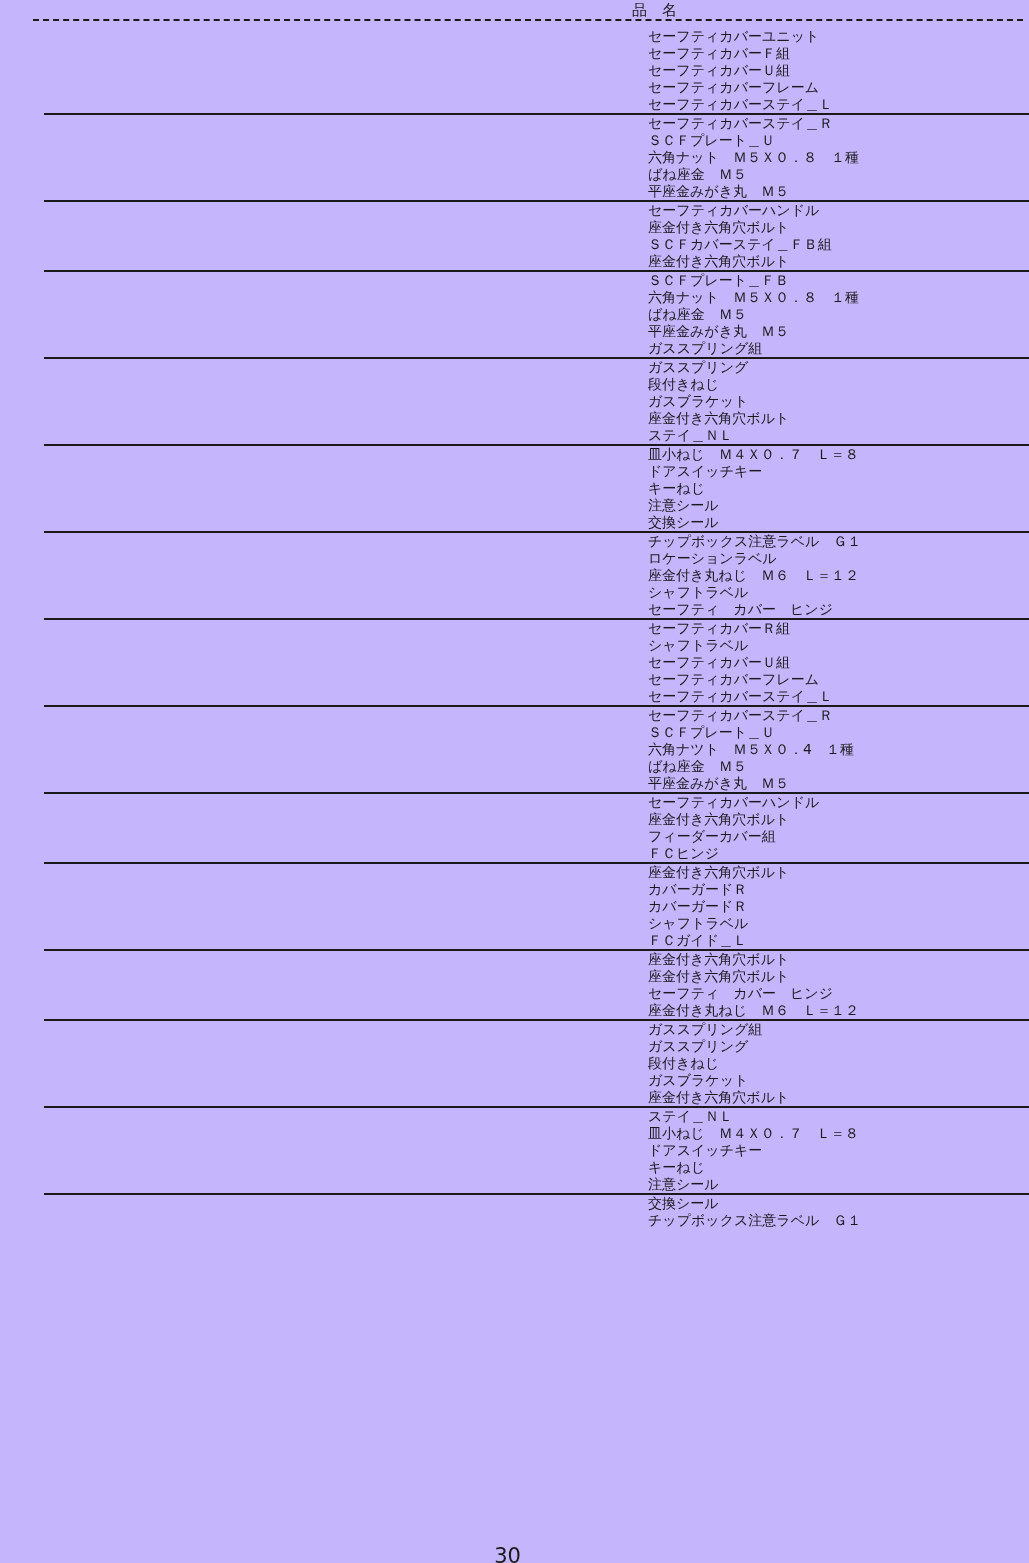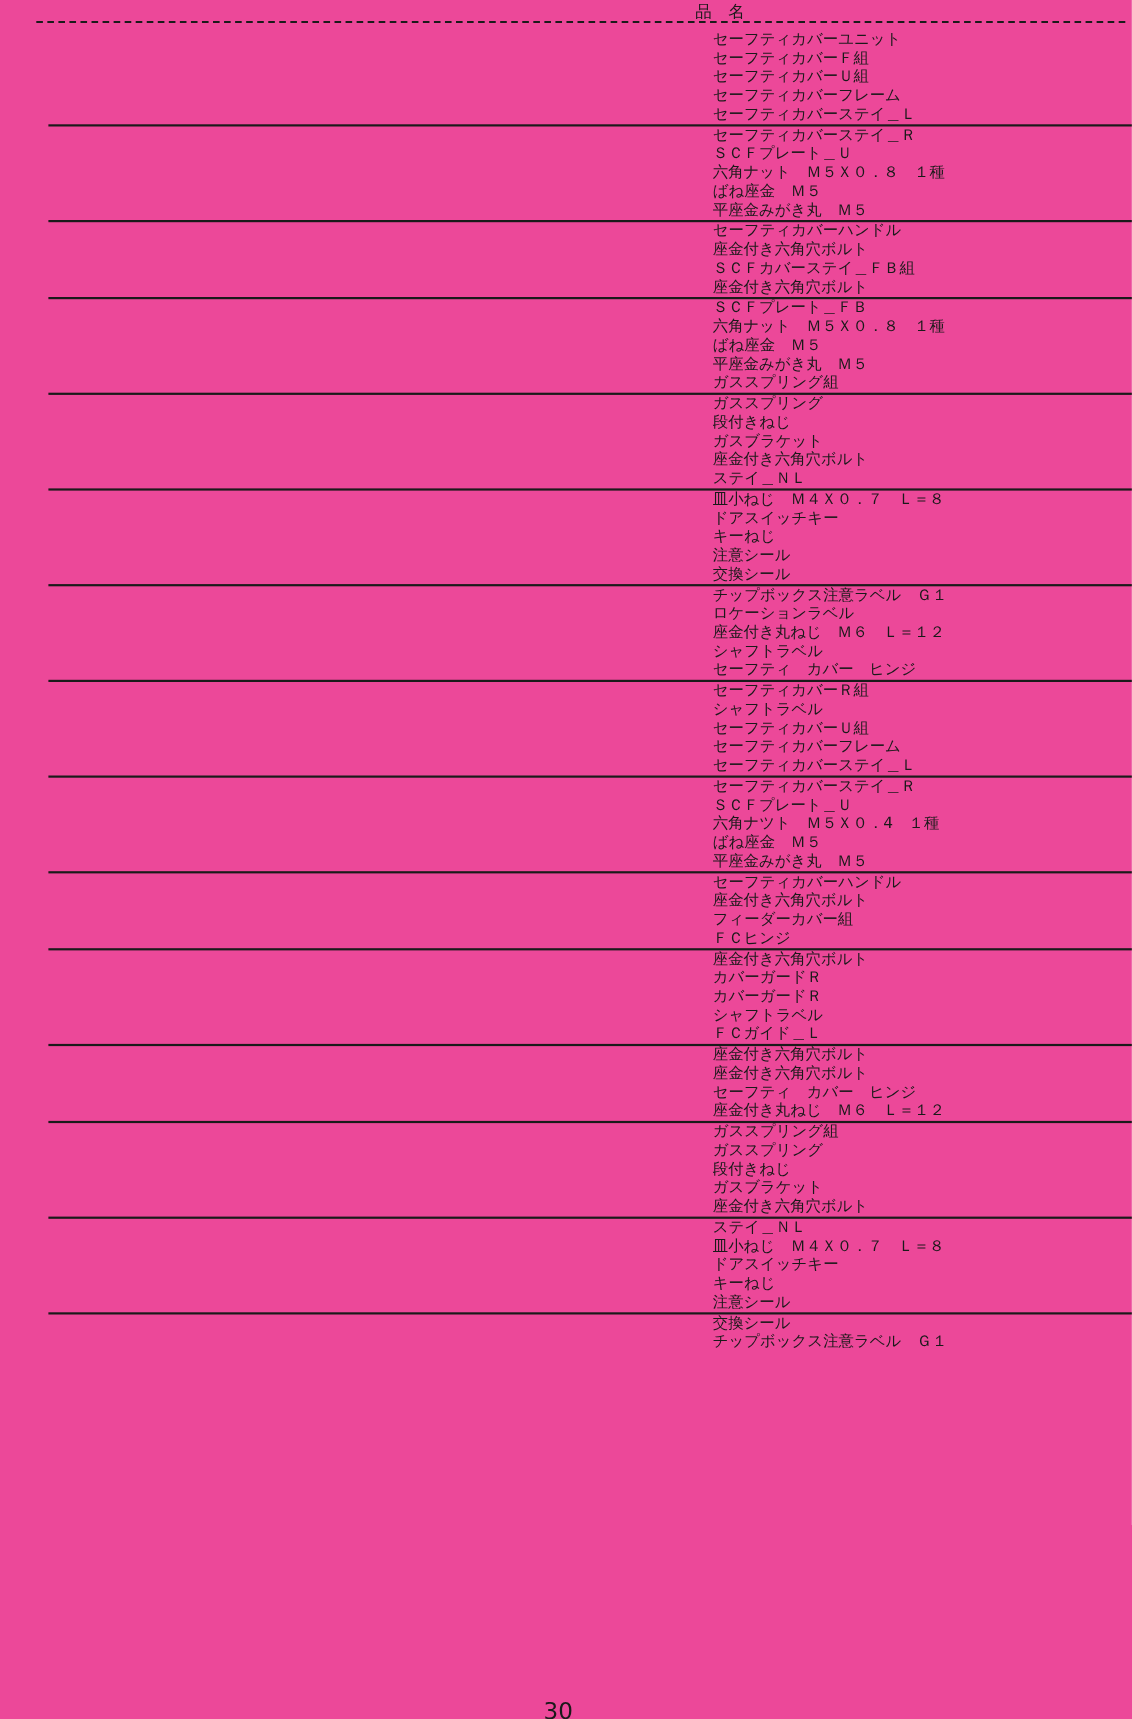--- a/index.html
+++ b/index.html
@@ -4,21 +4,21 @@
 <style>
   html, body {
     margin: 0;
     padding: 0;
     background: #ffffff;
   }
   .sheet {
     position: relative;
     width: 1029px;
     height: 1563px;
-    background: #ec4899;
+    background: #c4b5fd;
     color: #1a1a1a;
     font-family: "DejaVu Sans", "Liberation Sans", sans-serif;
     overflow: hidden;
   }
   .col-header {
     position: absolute;
     left: 632px;
     top: 2px;
     font-size: 15px;
     line-height: 17px;

